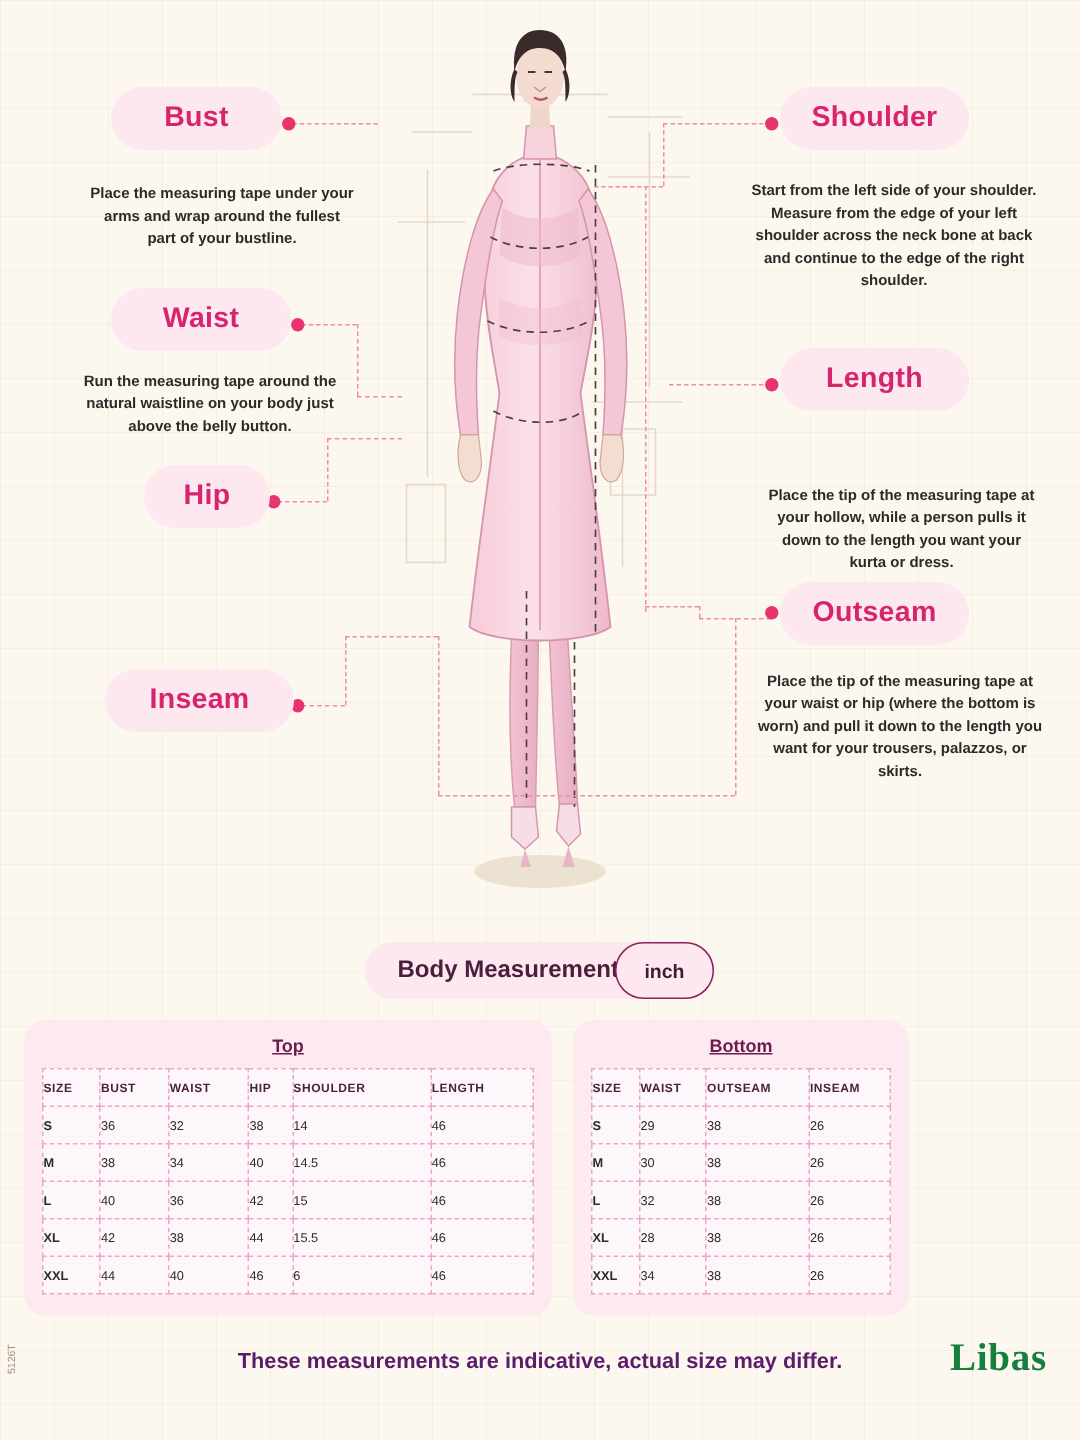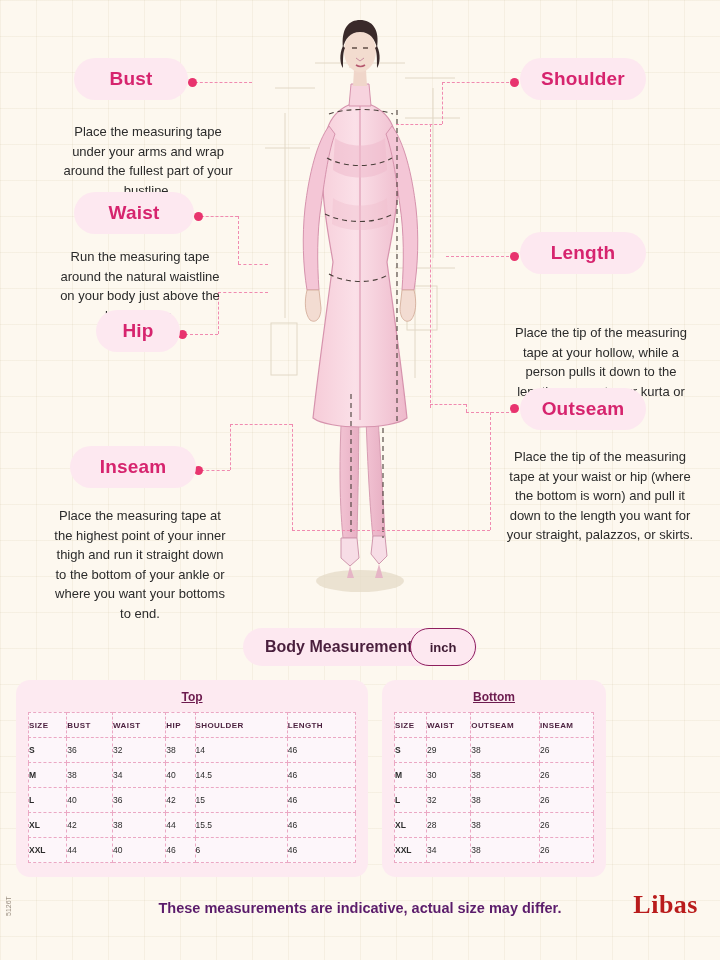--- a/index.html
+++ b/index.html
@@ -43,24 +43,24 @@
     padding: 0 26px;
     color: #d6246e;
     font-weight: bold;
     font-size: 19px;
     letter-spacing: .2px;
     white-space: nowrap;
   }
 
   .desc {
     position: absolute;
-    font-size: 13px;
+    font-size: 10px;
     line-height: 1.5;
     color: #2b2b2b;
-    font-weight: normal;
+    font-weight: bold;
     width: 176px;
   }
   .desc.left  { text-align: center; }
   .desc.right { text-align: center; }
 
   
   .dot {
     position: absolute;
     width: 9px; height: 9px;
     border-radius: 50%;
@@ -164,21 +164,21 @@
     font-size: 14.5px;
     font-weight: bold;
     color: #5b1c6b;
   }
   .brand {
     position: absolute;
     right: 22px; top: 890px;
     font-family: "Liberation Serif", serif;
     font-size: 26px;
     font-weight: bold;
-    color: #b91c1c;
+    color: #15803d;
     letter-spacing: .5px;
   }
   .side-code {
     position: absolute;
     left: 5px; top: 916px;
     font-size: 7px;
     color: #9b8f82;
     transform: rotate(-90deg);
     transform-origin: left top;
   }
@@ -331,35 +331,35 @@
   </div>
   <div class="desc left" style="left:52px; top:247px;">Run the measuring tape around the natural waistline on your body just above the belly button.</div>
 
   <div class="pill" style="left:96px; top:310px; width:84px;">
     <span>Hip</span>
   </div>
 
   <div class="pill" style="left:70px; top:446px; width:126px;">
     <span>Inseam</span>
   </div>
-  <div class="desc left" style="left:52px; top:506px;">Place the measuring tape at the highest point of your inner thigh and run it straight down to the bottom of your ankle or where you want your bottoms to end.</div>
 
   <div class="pill" style="left:520px; top:58px; width:126px;">
     <span>Shoulder</span>
   </div>
+  <div class="desc right" style="left:500px; top:120px; width:192px;">Start from the left side of your shoulder. Measure from the edge of your left shoulder across the neck bone at back and continue to the edge of the right shoulder.</div>
 
   <div class="pill" style="left:520px; top:232px; width:126px;">
     <span>Length</span>
   </div>
   <div class="desc right" style="left:508px; top:292px; width:186px;margin-top:31px;">Place the tip of the measuring tape at your hollow, while a person pulls it down to the length you want your kurta or dress.</div>
 
   <div class="pill" style="left:520px; top:388px; width:126px;">
     <span>Outseam</span>
   </div>
-  <div class="desc right" style="left:502px; top:447px; width:196px;">Place the tip of the measuring tape at your waist or hip (where the bottom is worn) and pull it down to the length you want for your straight, palazzos, or skirts.</div>
+  <div class="desc right" style="left:502px; top:447px; width:196px;">Place the tip of the measuring tape at your waist or hip (where the bottom is worn) and pull it down to the length you want for your trousers, palazzos, or skirts.</div>
 </div>
 
 <div class="unit-banner">
   <span>Body Measurement</span>
 </div>
 <div class="unit-chip">
   <span>inch</span>
 </div>
 
 <div class="tables">

